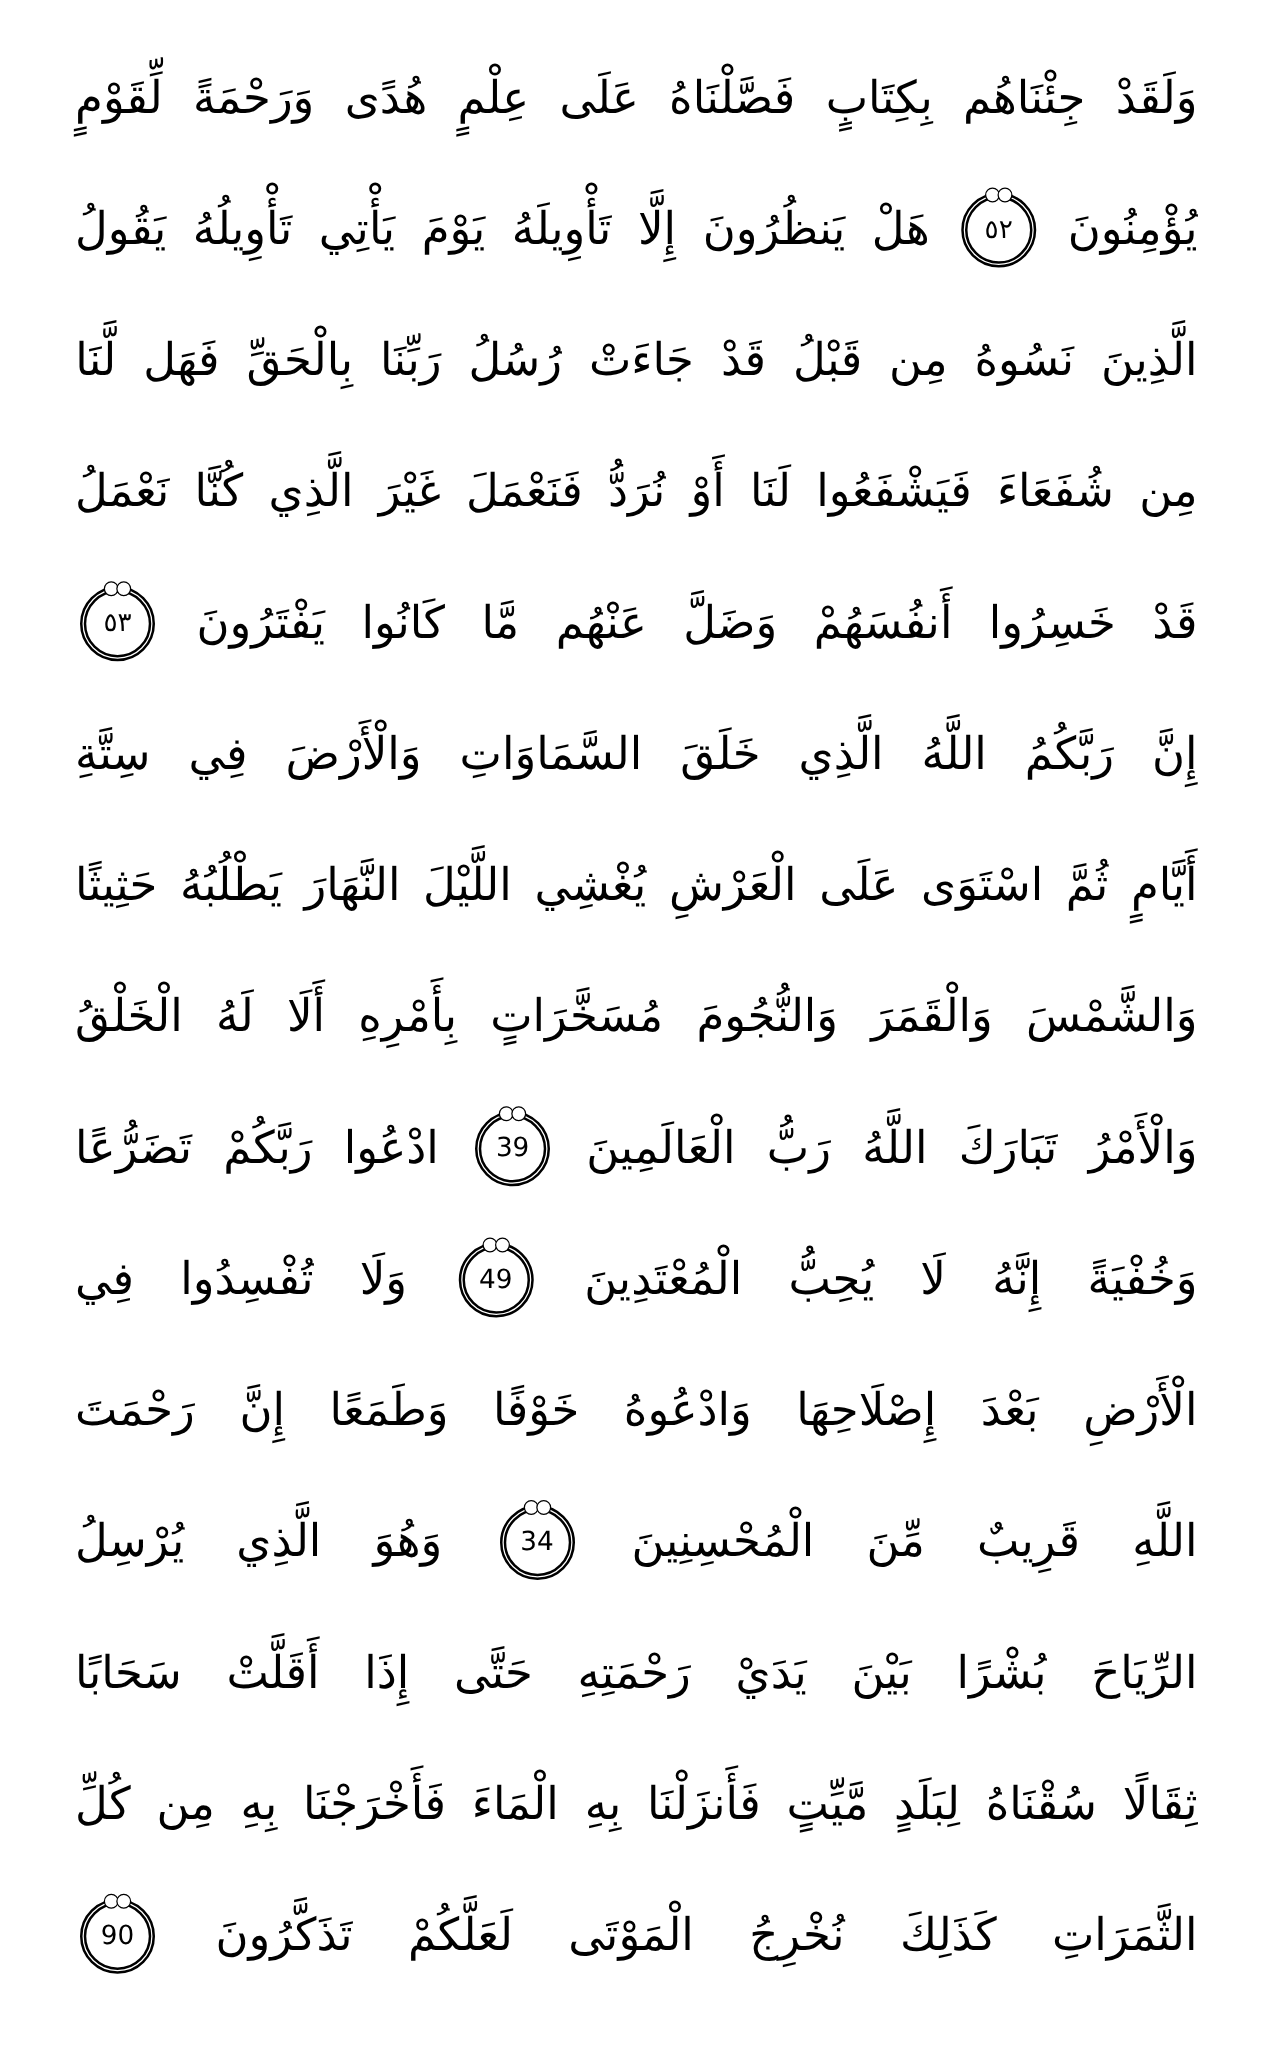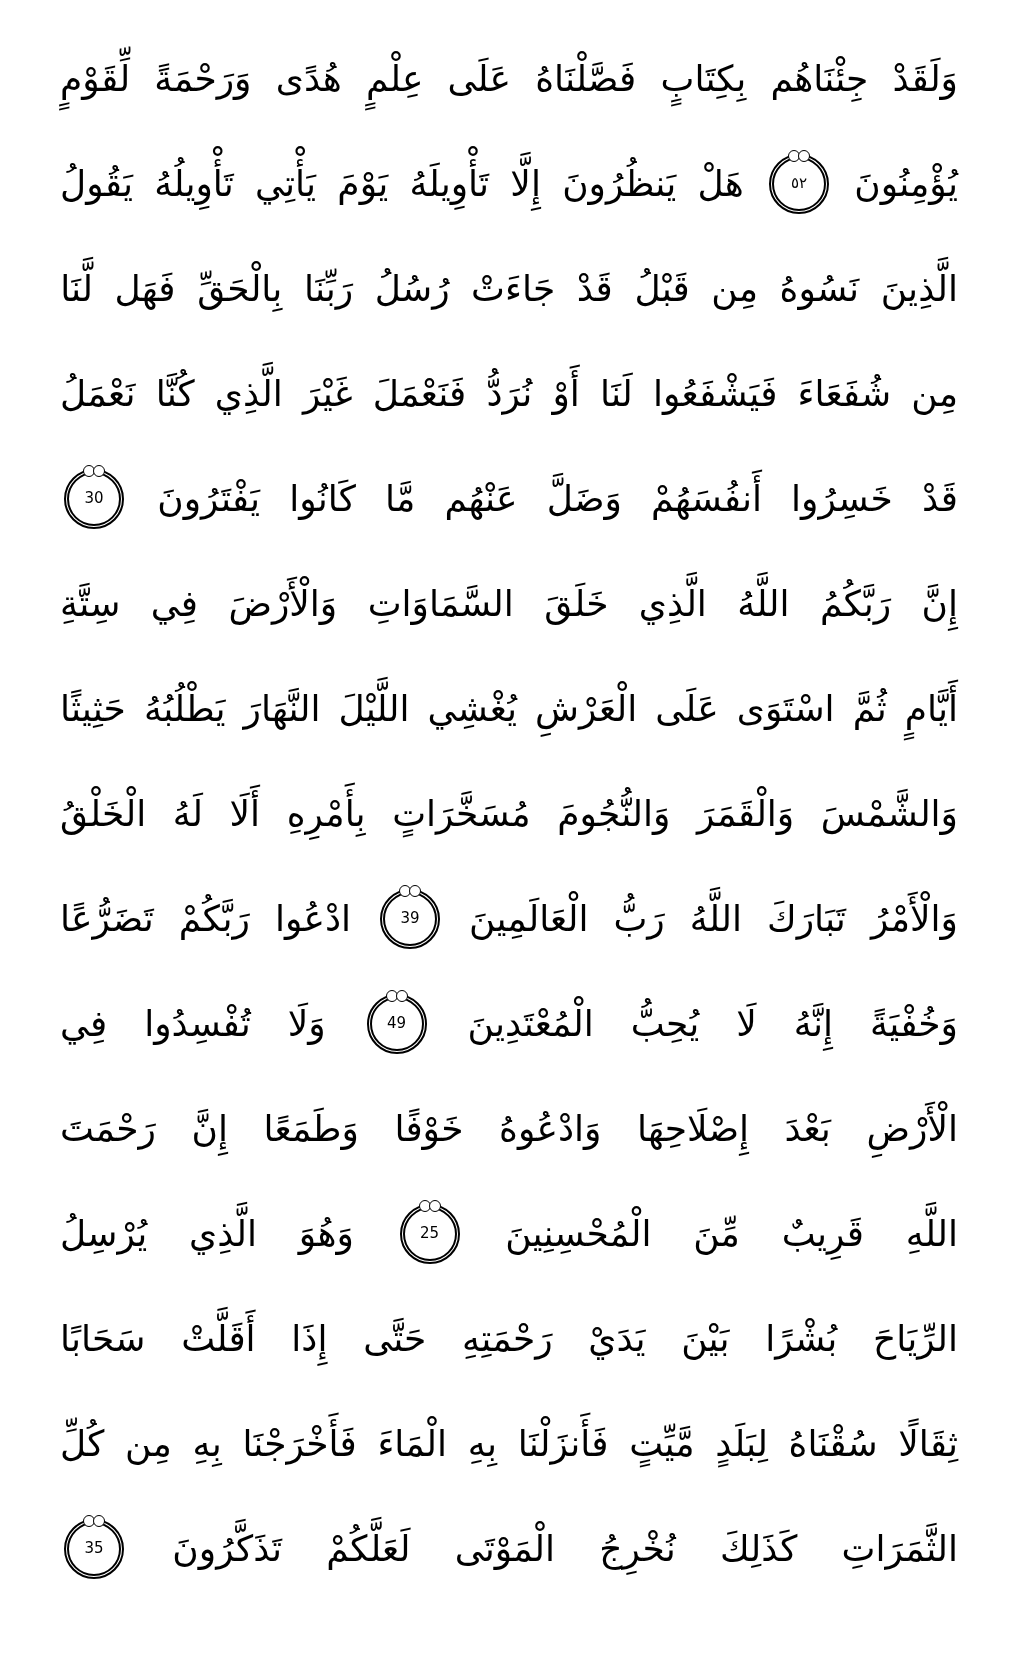--- a/index.html
+++ b/index.html
@@ -56,21 +56,21 @@
     top: -9px;
     width: 10px;
     height: 10px;
     border: 1.5px solid #000000;
     border-radius: 50%;
     background: #ffffff;
   }
   .verse-marker::before { left: 14px; }
   .verse-marker::after  { right: 14px; }
   .verse-num {
-    font-size: 15px;
+    font-size: 21px;
     line-height: 1;
     color: #000000;
     direction: rtl;
   }
 </style>
 </head>
 <body>
 
 <div class="page" dir="rtl">
 
@@ -128,21 +128,21 @@
     <div class="line">
       <span class="word">قَدْ</span>
       <span class="word">خَسِرُوا</span>
       <span class="word">أَنفُسَهُمْ</span>
       <span class="word">وَضَلَّ</span>
       <span class="word">عَنْهُم</span>
       <span class="word">مَّا</span>
       <span class="word">كَانُوا</span>
       <span class="word">يَفْتَرُونَ</span>
       <span class="verse-marker">
-        <span class="verse-num">30</span>
+        <span class="verse-num">٥٣</span>
       </span>
     </div>
     <div class="line">
       <span class="word">إِنَّ</span>
       <span class="word">رَبَّكُمُ</span>
       <span class="word">اللَّهُ</span>
       <span class="word">الَّذِي</span>
       <span class="word">خَلَقَ</span>
       <span class="word">السَّمَاوَاتِ</span>
       <span class="word">وَالْأَرْضَ</span>
@@ -206,21 +206,21 @@
       <span class="word">وَطَمَعًا</span>
       <span class="word">إِنَّ</span>
       <span class="word">رَحْمَتَ</span>
     </div>
     <div class="line">
       <span class="word">اللَّهِ</span>
       <span class="word">قَرِيبٌ</span>
       <span class="word">مِّنَ</span>
       <span class="word">الْمُحْسِنِينَ</span>
       <span class="verse-marker">
-        <span class="verse-num">25</span>
+        <span class="verse-num">34</span>
       </span>
       <span class="word">وَهُوَ</span>
       <span class="word">الَّذِي</span>
       <span class="word">يُرْسِلُ</span>
     </div>
     <div class="line">
       <span class="word">الرِّيَاحَ</span>
       <span class="word">بُشْرًا</span>
       <span class="word">بَيْنَ</span>
       <span class="word">يَدَيْ</span>
@@ -244,16 +244,16 @@
       <span class="word">كُلِّ</span>
     </div>
     <div class="line">
       <span class="word">الثَّمَرَاتِ</span>
       <span class="word">كَذَلِكَ</span>
       <span class="word">نُخْرِجُ</span>
       <span class="word">الْمَوْتَى</span>
       <span class="word">لَعَلَّكُمْ</span>
       <span class="word">تَذَكَّرُونَ</span>
       <span class="verse-marker">
-        <span class="verse-num">35</span>
+        <span class="verse-num">90</span>
       </span>
     </div>
   </div>
 
 </body></html>

